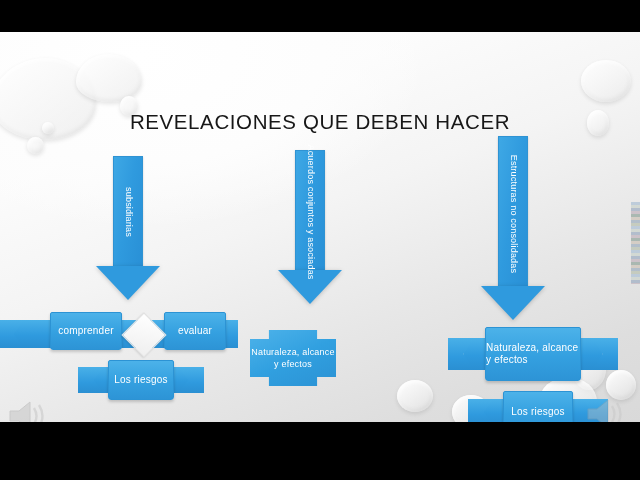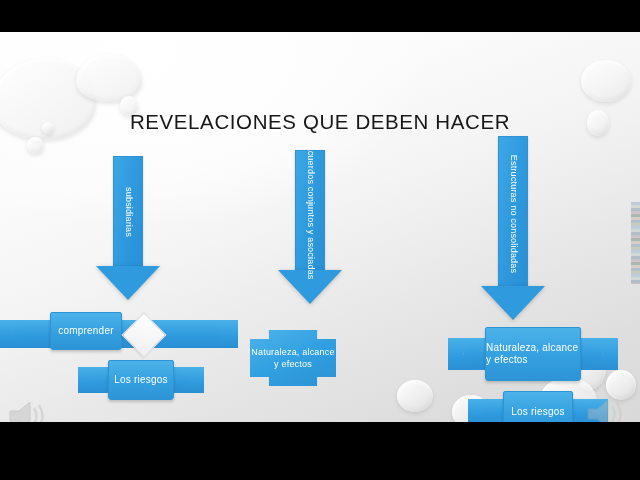--- a/index.html
+++ b/index.html
@@ -182,20 +182,21 @@
       <div class="shaft"></div>
       <div class="head"></div>
       <div class="vlabel">Estructuras no consolidadas</div>
     </div>
 
     <div class="ribbon" id="ribLeft">
       <div class="band"></div>
       <div class="tail l"></div>
       <div class="tail r"></div>
       <div class="plate p1">comprender</div>
+      <div class="plate p2">evaluar</div>
     </div>
     <div id="diamondL"></div>
 
     <div class="ribbon" id="ribLeft2">
       <div class="band"></div>
       <div class="tail l"></div>
       <div class="tail r"></div>
       <div class="plate">Los riesgos</div>
     </div>
 

